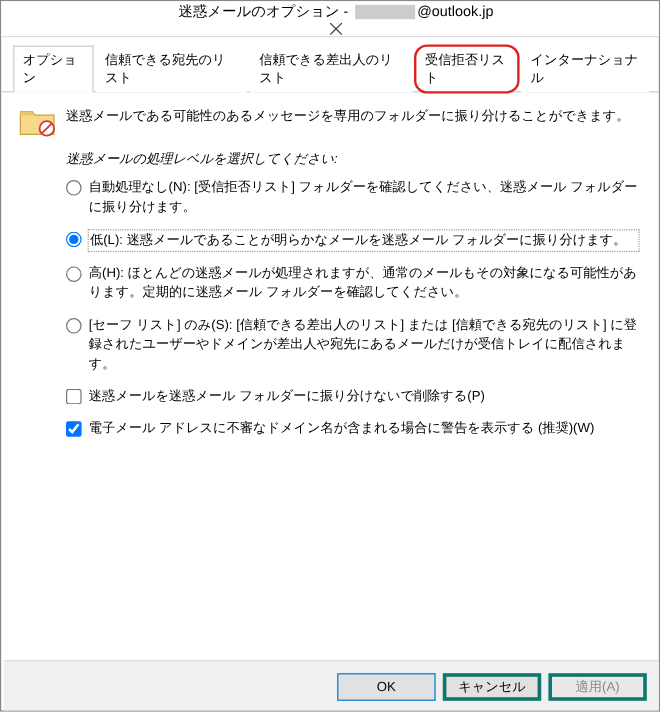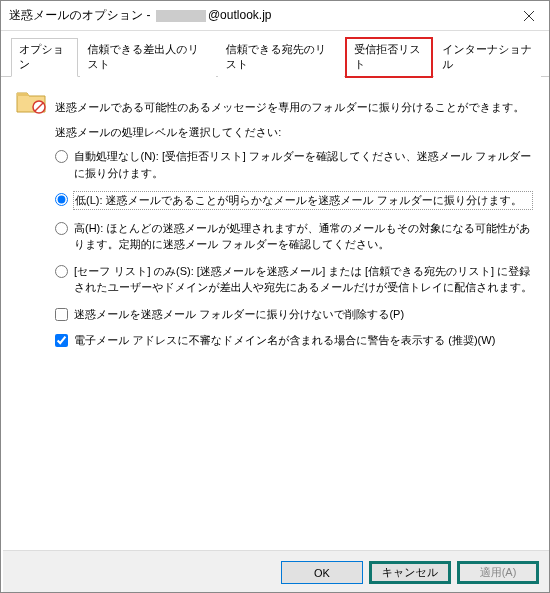--- a/index.html
+++ b/index.html
@@ -13,20 +13,21 @@
     overflow: hidden;
     border: 1px solid #888;
   }
   .titlebar {
     height: 30px;
     display: flex;
     align-items: center;
     padding-left: 8px;
     background: #fff;
     border-bottom: 1px solid #ddd;
+    flex-direction: column;
   }
   .titlebar .title { flex: 1; font-size: 12px; }
   .titlebar .redacted {
     display: inline-block;
     width: 50px; height: 12px;
     background: #ccc;
     vertical-align: middle;
     margin: 0 2px;
   }
   .close-btn {
@@ -54,41 +55,42 @@
     font-family: Liberation Mono, monospace;
   }
   .tab.active {
     border: 1px solid #ccc;
     border-bottom: 1px solid #fff;
     background: #fff;
   }
   .tab.highlighted {
     outline: 2px solid #d22;
     outline-offset: -1px;
+    border-radius: 10px;
   }
 
   .content {
     padding: 10px 18px 10px 14px;
     height: 486px;
   }
   .intro-row {
     display: flex;
     gap: 8px;
-    align-items: flex-end;
+    align-items: flex-start;
     margin-bottom: 10px;
   }
   .folder-icon {
     width: 32px; height: 28px;
     position: relative;
     flex-shrink: 0;
   }
   .folder-icon svg { width: 32px; height: 28px; }
 
   .intro-text { padding-top: 2px; line-height: 1.5; }
-  .level-label { margin: 10px 0 8px 40px; }
+  .level-label { margin: 10px 0 8px 40px; font-style: italic; }
 
   .radio-group { margin-left: 40px; }
   .radio-row {
     display: flex;
     align-items: flex-start;
     gap: 6px;
     margin-bottom: 10px;
     line-height: 1.5;
   }
   .radio-row input[type=radio],
@@ -154,22 +156,22 @@
     <div class="close-btn">
       <svg width="10" height="10" viewBox="0 0 10 10">
           <line x1="0" y1="0" x2="10" y2="10" stroke="currentColor" stroke-width="1"></line>
           <line x1="10" y1="0" x2="0" y2="10" stroke="currentColor" stroke-width="1"></line>
         </svg>
     </div>
   </div>
 
   <div class="tabs">
     <div class="tab active">オプション</div>
+    <div class="tab">信頼できる宛先のリスト</div>
     <div class="tab">信頼できる差出人のリスト</div>
-    <div class="tab">信頼できる宛先のリスト</div>
     <div class="tab highlighted">受信拒否リスト</div>
     <div class="tab">インターナショナル</div>
   </div>
 
   <div class="content">
     <div class="intro-row">
       <div class="folder-icon">
         <svg viewBox="0 0 32 28">
           <path d="M2 6 L12 6 L14 9 L30 9 L30 25 L2 25 Z" fill="#f7d88c" stroke="#c9a23a" stroke-width="1"></path>
           <path d="M2 6 L12 6 L14 9 L2 9 Z" fill="#e8c46a"></path>
@@ -190,21 +192,21 @@
       <label class="radio-row selected">
         <input type="radio" name="level" checked="" style="">
         <span class="lbl">低(L): 迷惑メールであることが明らかなメールを迷惑メール フォルダーに振り分けます。</span>
       </label>
       <label class="radio-row">
         <input type="radio" name="level" style="">
         <span class="lbl">高(H): ほとんどの迷惑メールが処理されますが、通常のメールもその対象になる可能性があります。定期的に迷惑メール フォルダーを確認してください。</span>
       </label>
       <label class="radio-row">
         <input type="radio" name="level" style="">
-        <span class="lbl">[セーフ リスト] のみ(S): [迷惑メールを迷惑メール] または [信頼できる宛先のリスト] に登録されたユーザーやドメインが差出人や宛先にあるメールだけが受信トレイに配信されます。</span>
+        <span class="lbl">[セーフ リスト] のみ(S): [信頼できる差出人のリスト] または [信頼できる宛先のリスト] に登録されたユーザーやドメインが差出人や宛先にあるメールだけが受信トレイに配信されます。</span>
       </label>
     </div>
 
     <div class="check-group">
       <label class="check-row">
         <input type="checkbox" style="">
         <span class="lbl">迷惑メールを迷惑メール フォルダーに振り分けないで削除する(P)</span>
       </label>
       <label class="check-row">
         <input type="checkbox" checked="" style="">

